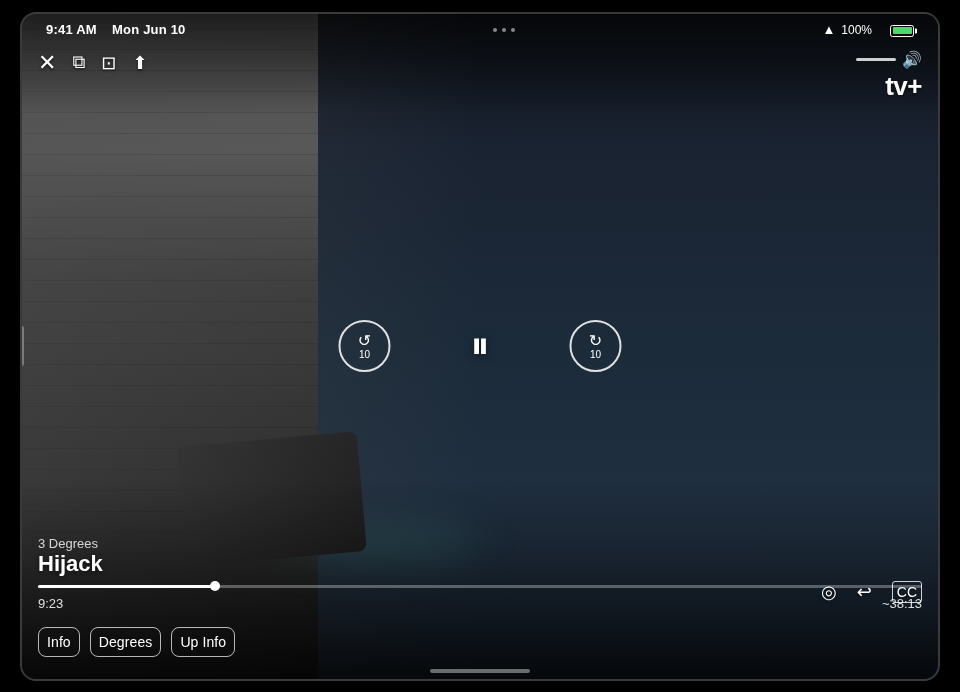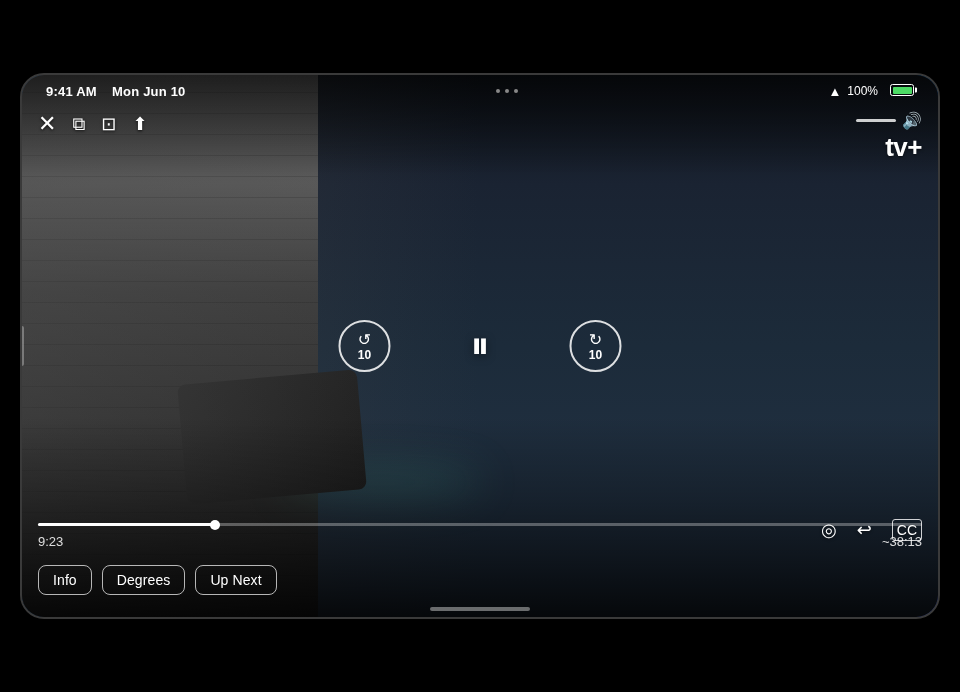--- a/index.html
+++ b/index.html
@@ -10,23 +10,23 @@
       font-family: -apple-system, BlinkMacSystemFont, 'Helvetica Neue', sans-serif;
       overflow: hidden;
       display: flex;
       align-items: center;
       justify-content: center;
     }
 
     
     .ipad-frame {
       width: 920px;
-      height: 546px;
+      height: 669px;
       background: #0c4a6e;
-      border-radius: 24px;
+      border-radius: 16px;
       border: 2px solid #3a3a3a;
       position: relative;
       overflow: hidden;
       display: flex;
       flex-direction: column;
     }
 
     
     .status-bar {
       position: absolute;
@@ -68,22 +68,22 @@
       gap: 6px;
     }
 
     .wifi-icon {
       color: #fff;
       font-size: 13px;
     }
 
     .battery-container {
       display: flex;
-      align-items: flex-start;
-      gap: 12px;
+      align-items: flex-end;
+      gap: 18px;
     }
 
     .battery-text {
       color: #fff;
       font-size: 12px;
       font-weight: 500;
     }
 
     .battery-icon {
       width: 24px;
@@ -285,22 +285,22 @@
       cursor: pointer;
       gap: 0;
     }
 
     .rewind-btn .arrow-icon, .forward-btn .arrow-icon {
       font-size: 16px;
       line-height: 1;
     }
 
     .rewind-btn .sec-label, .forward-btn .sec-label {
-      font-size: 12px;
-      font-weight: 700;
+      font-size: 10px;
+      font-weight: 400;
       line-height: 1;
       margin-top: 1px;
     }
 
     .pause-btn {
       color: #fff;
       font-size: 38px;
       cursor: pointer;
       text-shadow: 0 2px 8px rgba(0,0,0,0.5);
     }
@@ -401,21 +401,21 @@
       bottom: 22px;
       left: 16px;
       display: flex;
       align-items: center;
       gap: 10px;
       z-index: 10;
     }
 
     .pill-btn {
       height: 30px;
-      padding: 0 14px;
+      padding: 0 8px;
       border: 1.5px solid rgba(255,255,255,0.7);
       border-radius: 8px;
       color: #fff;
       font-size: 14px;
       font-weight: 500;
       background: transparent;
       cursor: pointer;
       display: flex;
       align-items: center;
       justify-content: center;
@@ -540,38 +540,42 @@
     <div class="pause-btn">
       <span>⏸</span>
     </div>
     <div class="forward-btn">
       <span class="arrow-icon">↻</span>
       <span class="sec-label">10</span>
     </div>
   </div>
 
   <div class="bottom-controls">
+    <div class="title-area">
+      <div class="episode-label">3 Degrees</div>
+      <div class="show-title">Hijack</div>
+    </div>
     <div class="progress-container">
       <div class="progress-track">
         <div class="progress-fill" style="width: 20%;"></div>
       </div>
     </div>
     <div class="time-row">
       <span class="time-current">9:23</span>
       <span class="time-remaining">~38:13</span>
     </div>
   </div>
 
   <div class="bottom-right-icons">
     <span class="br-icon" style="font-size:18px;">◎</span>
     <span class="br-icon" style="font-size:18px;">↩</span>
     <span class="br-icon" style="font-size:18px; border: 1.5px solid rgba(255,255,255,0.8); padding: 2px 4px; border-radius: 3px; font-size:14px;">CC</span>
   </div>
 
   <div class="pill-buttons">
     <button class="pill-btn">Info</button>
     <button class="pill-btn">Degrees</button>
-    <button class="pill-btn">Up Next</button>
+    <button class="pill-btn">Up Info</button>
   </div>
 
   <div class="home-indicator"></div>
 
 </div>
 
 </body></html>

